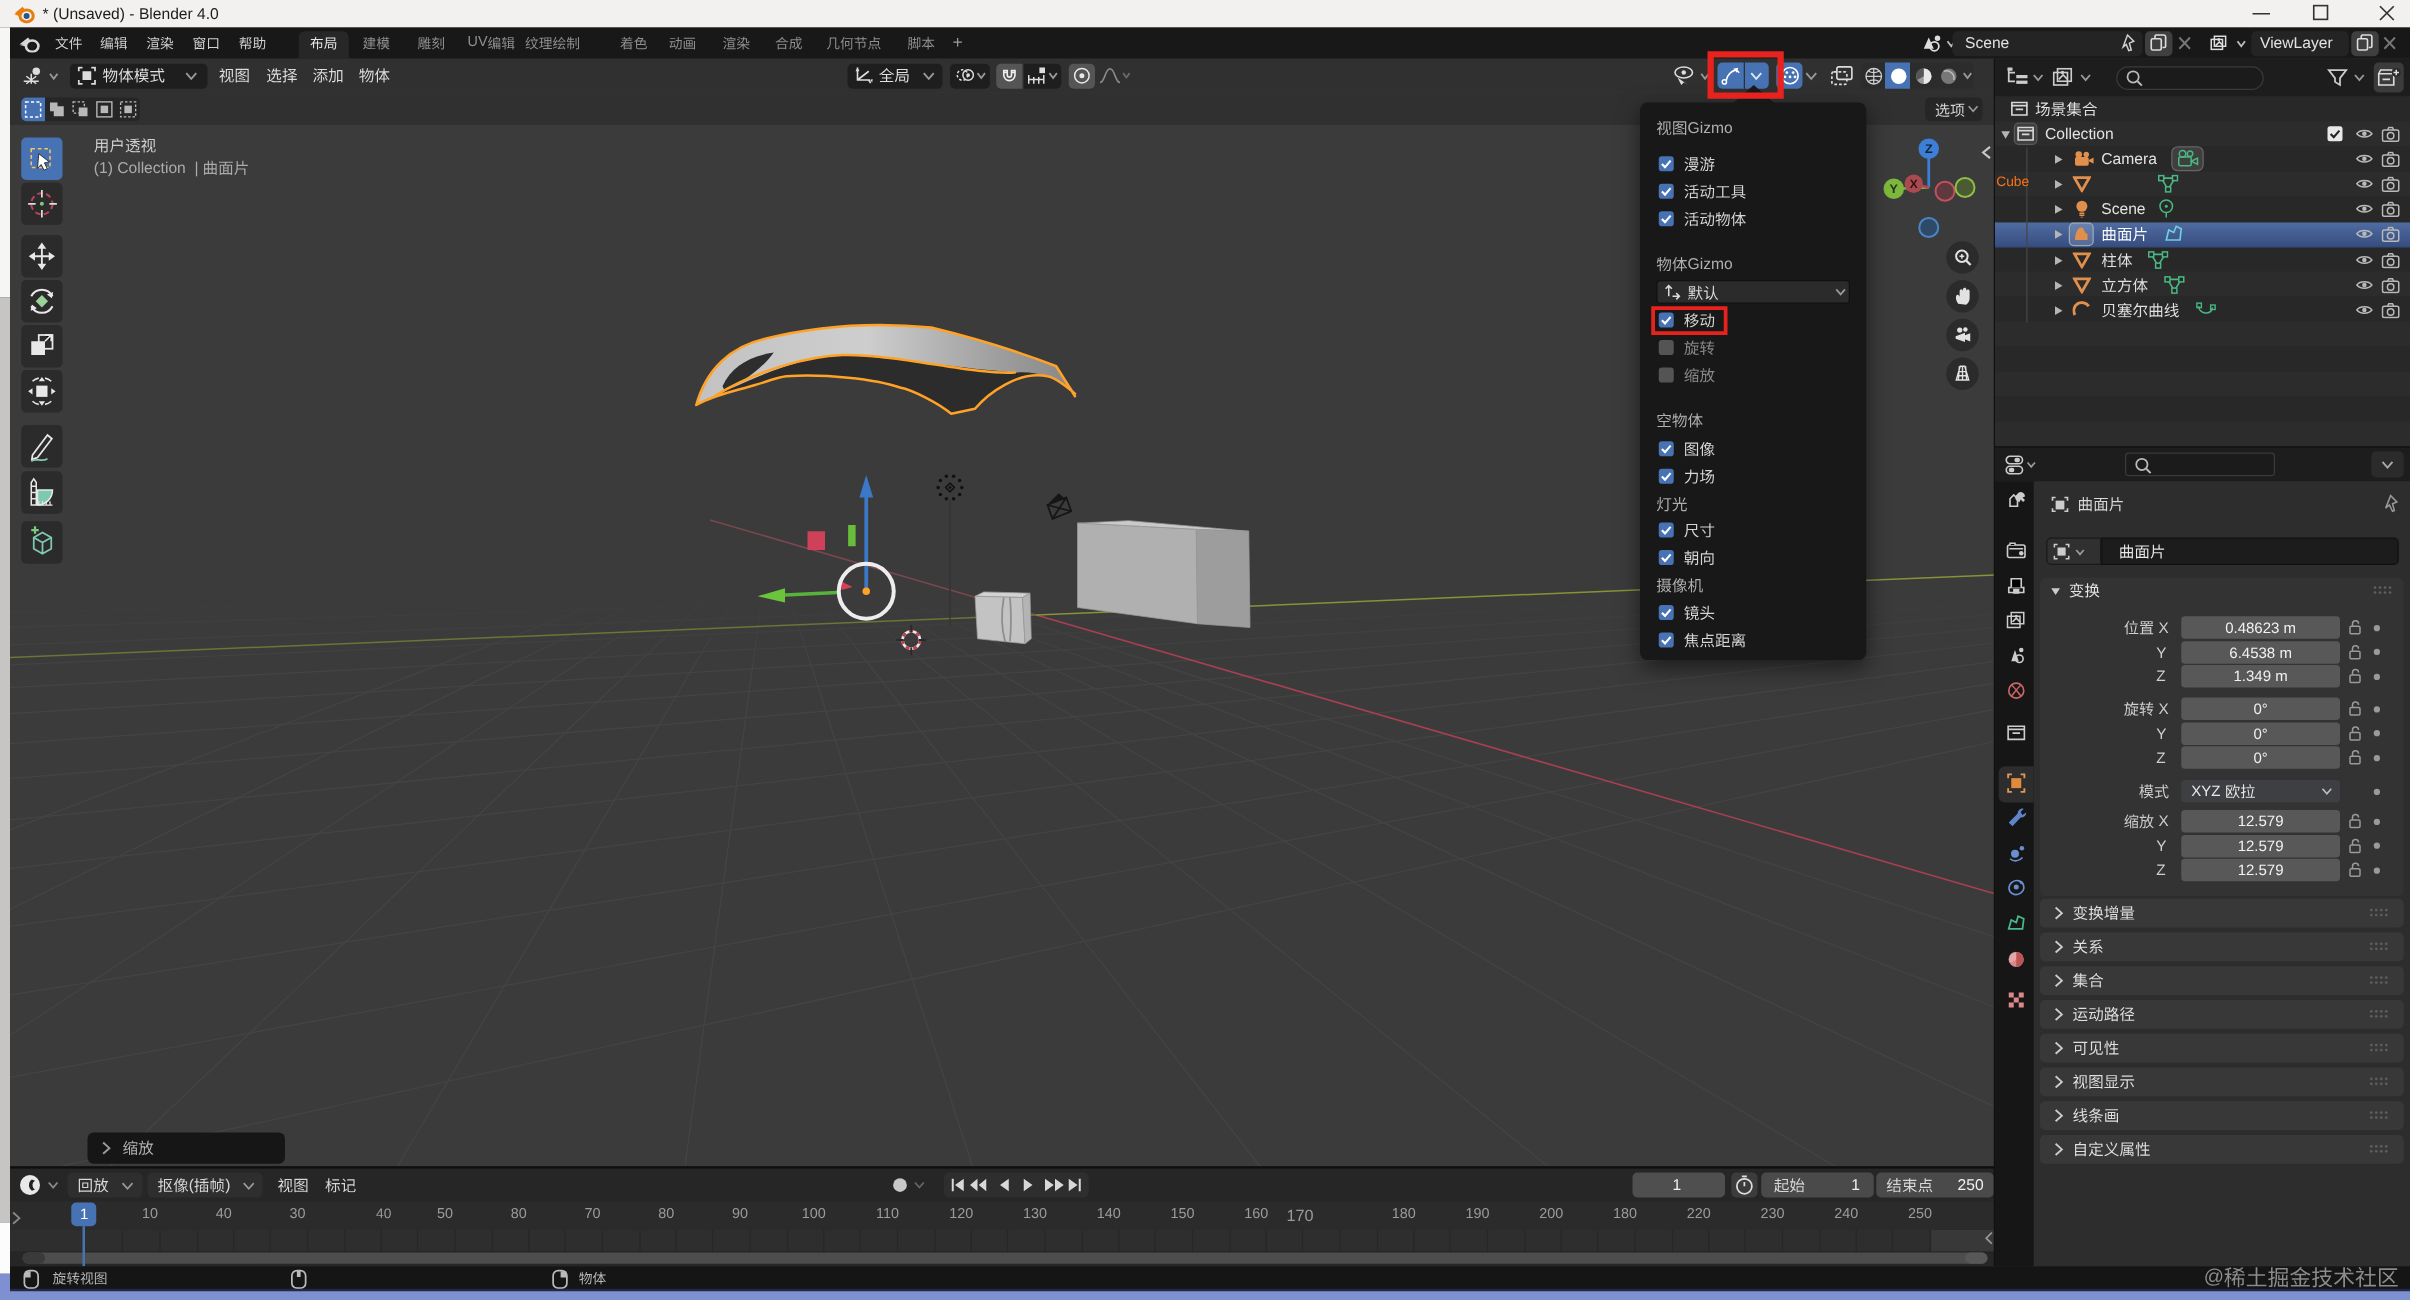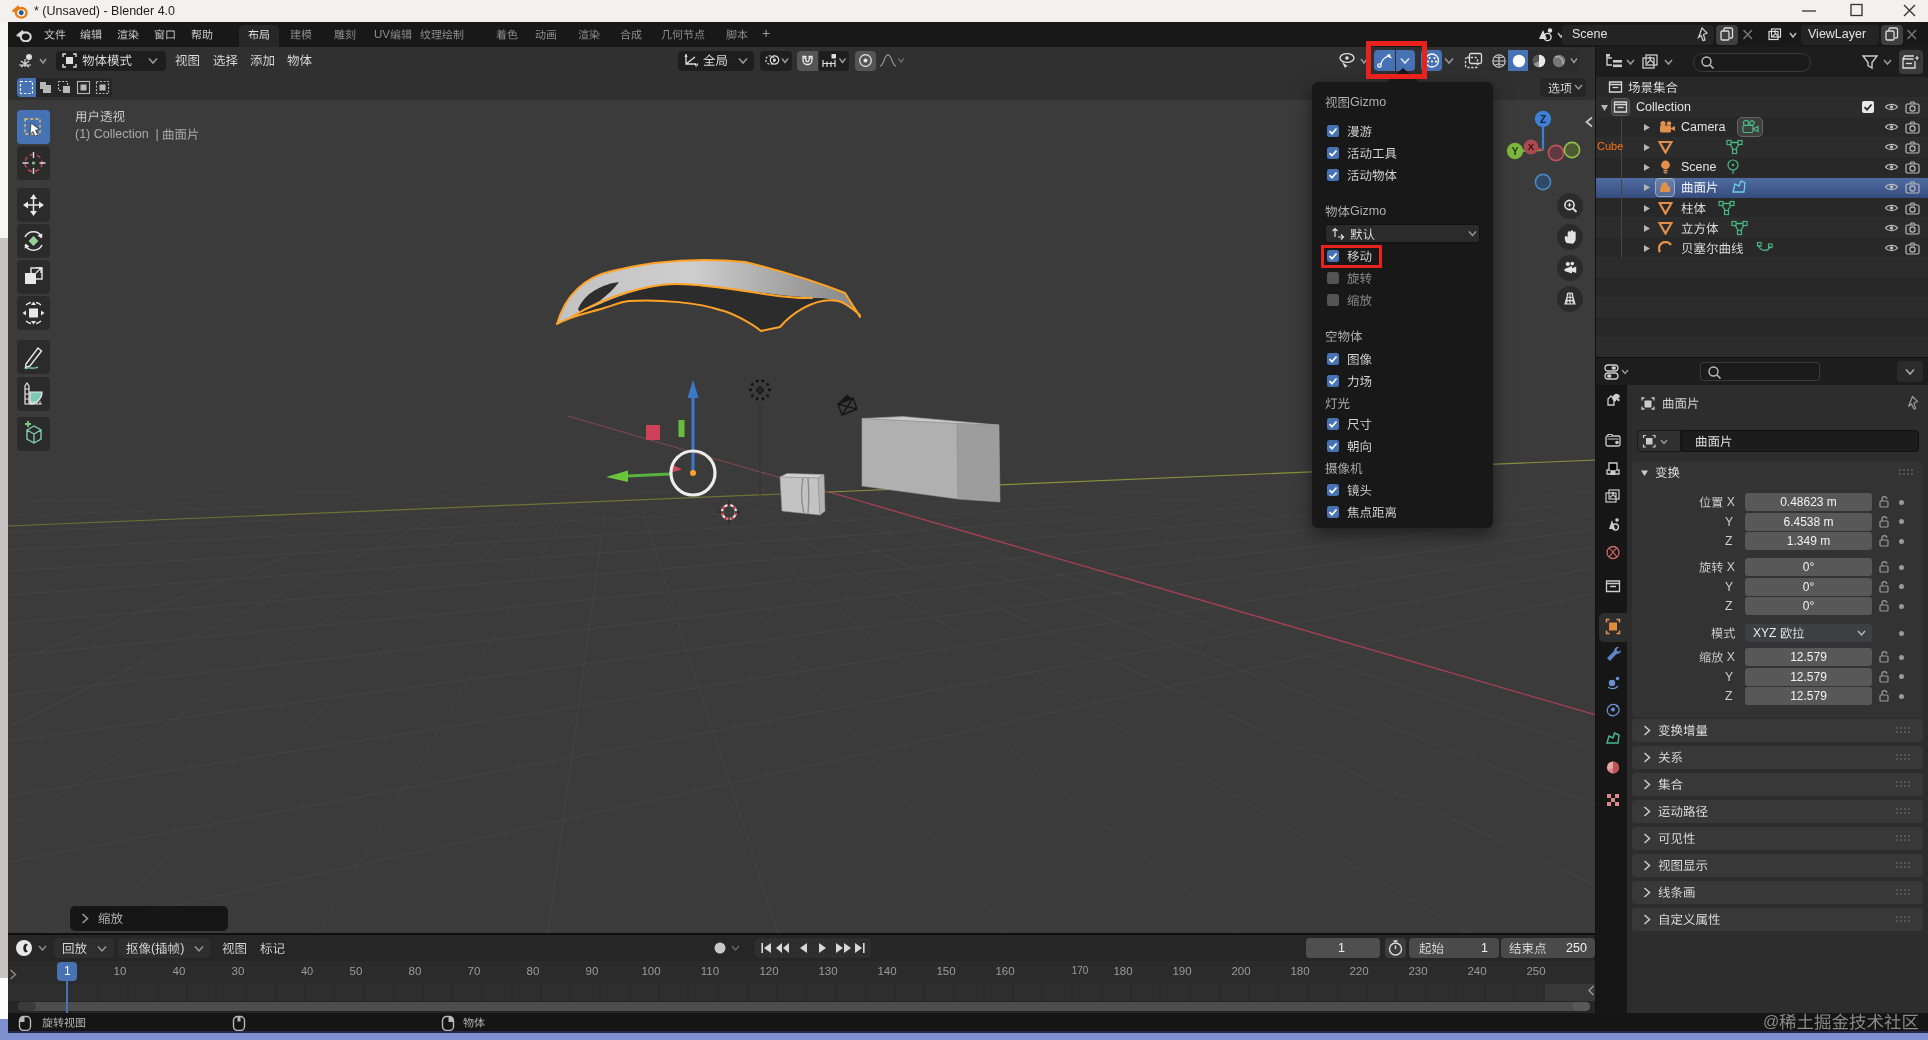--- a/index.html
+++ b/index.html
@@ -829,21 +829,21 @@
 <div class="lab" style="left:474px;top:966px;font-size:11.5px;color:#9b9b9b;transform:translateX(-50%)">70</div>
 <div class="lab" style="left:533px;top:966px;font-size:11.5px;color:#9b9b9b;transform:translateX(-50%)">80</div>
 <div class="lab" style="left:592px;top:966px;font-size:11.5px;color:#9b9b9b;transform:translateX(-50%)">90</div>
 <div class="lab" style="left:651px;top:966px;font-size:11.5px;color:#9b9b9b;transform:translateX(-50%)">100</div>
 <div class="lab" style="left:710px;top:966px;font-size:11.5px;color:#9b9b9b;transform:translateX(-50%)">110</div>
 <div class="lab" style="left:769px;top:966px;font-size:11.5px;color:#9b9b9b;transform:translateX(-50%)">120</div>
 <div class="lab" style="left:828px;top:966px;font-size:11.5px;color:#9b9b9b;transform:translateX(-50%)">130</div>
 <div class="lab" style="left:887px;top:966px;font-size:11.5px;color:#9b9b9b;transform:translateX(-50%)">140</div>
 <div class="lab" style="left:946px;top:966px;font-size:11.5px;color:#9b9b9b;transform:translateX(-50%)">150</div>
 <div class="lab" style="left:1005px;top:966px;font-size:11.5px;color:#9b9b9b;transform:translateX(-50%)">160</div>
-<div class="lab" style="left:1080px;top:966px;font-size:10px;color:#9b9b9b;transform:translateX(-50%)">170</div>
+<div class="lab" style="left:1040px;top:966px;font-size:13px;color:#9b9b9b;transform:translateX(-50%)">170</div>
 <div class="lab" style="left:1123px;top:966px;font-size:11.5px;color:#9b9b9b;transform:translateX(-50%)">180</div>
 <div class="lab" style="left:1182px;top:966px;font-size:11.5px;color:#9b9b9b;transform:translateX(-50%)">190</div>
 <div class="lab" style="left:1241px;top:966px;font-size:11.5px;color:#9b9b9b;transform:translateX(-50%)">200</div>
 <div class="lab" style="left:1300px;top:966px;font-size:11.5px;color:#9b9b9b;transform:translateX(-50%)">180</div>
 <div class="lab" style="left:1359px;top:966px;font-size:11.5px;color:#9b9b9b;transform:translateX(-50%)">220</div>
 <div class="lab" style="left:1418px;top:966px;font-size:11.5px;color:#9b9b9b;transform:translateX(-50%)">230</div>
 <div class="lab" style="left:1477px;top:966px;font-size:11.5px;color:#9b9b9b;transform:translateX(-50%)">240</div>
 <div class="lab" style="left:1536px;top:966px;font-size:11.5px;color:#9b9b9b;transform:translateX(-50%)">250</div>
 <div class="abs" style="left:8px;top:984px;width:1588px;height:17px;background:#2e2e2e"></div>
 <div class="abs" style="left:1545px;top:984px;width:51px;height:17px;background:#383838"></div>

